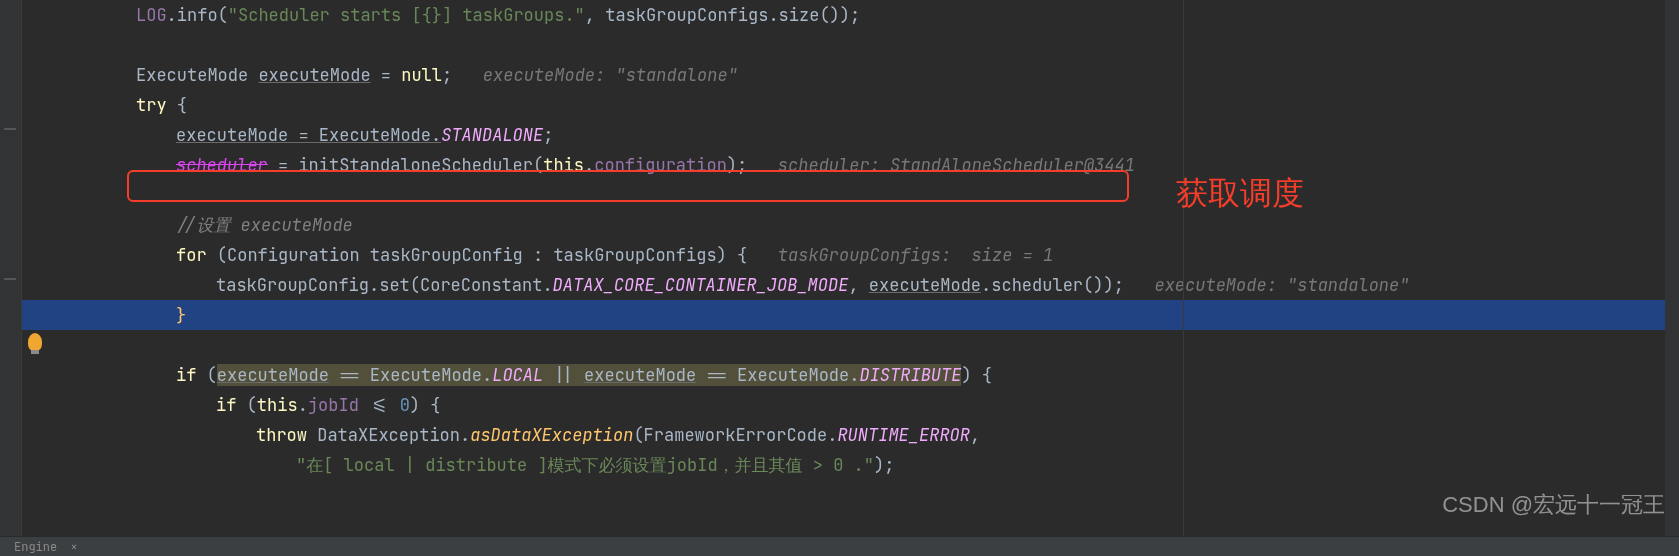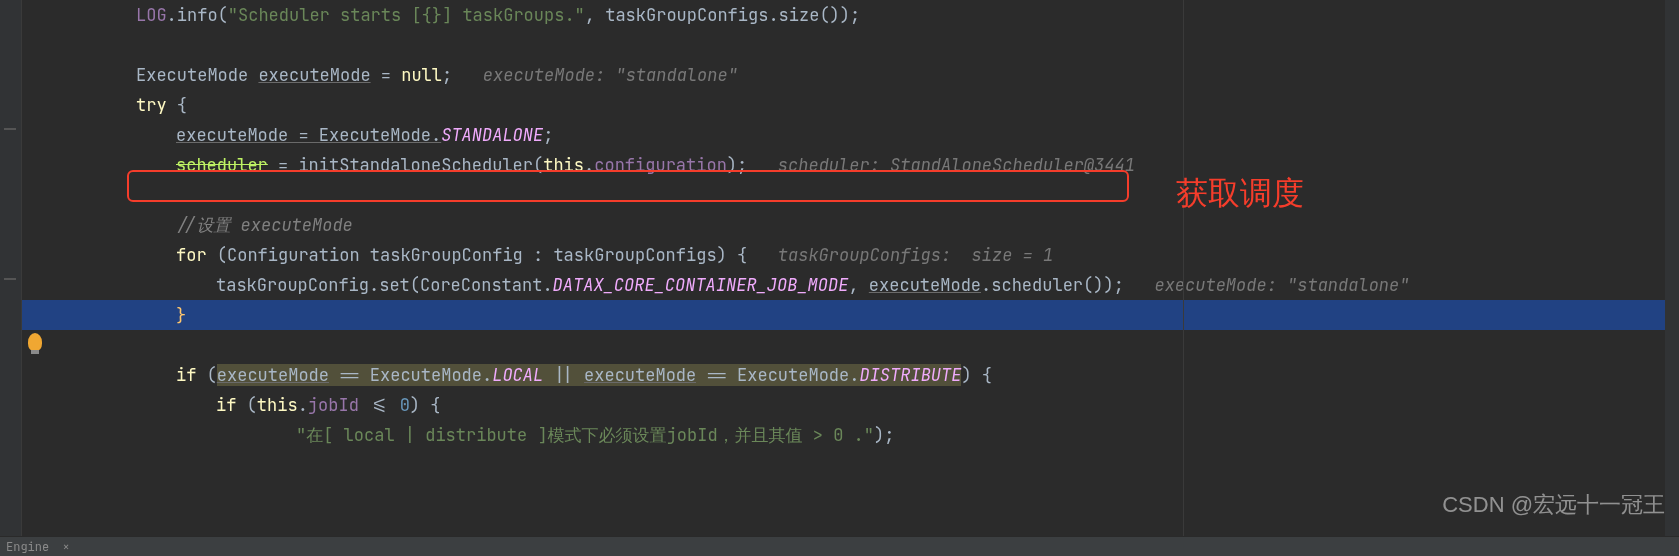--- a/index.html
+++ b/index.html
@@ -44,21 +44,21 @@
   .num { color: #6897bb; }
   .fld { color: #9876aa; }
   .stat { color: #f0abfc; font-style: italic; }
   .cm  { color: #808080; font-style: italic; margin-top: 6px; }
   .hint{ color: #787878; font-style: italic; }
   .mth { color: #ffc66d; }
   .mthI{ color: #ffc66d; font-style: italic; }
   .wr  { background: #52503a; }
   .wr2 { background: #52503a; }
   .ul  { text-decoration: underline; text-decoration-color: #6a6a6a; }
-  .err { color: #bef264; text-decoration: line-through; }
+  .err { color: #d946ef; text-decoration: line-through; font-style: italic; }
 
   .highlight-box {
     position: absolute;
     border: 2px solid #f53d2b;
     border-radius: 6px;
     pointer-events: none;
   }
   #hb1 { left: 127px; top: 170px; width: 1002px; height: 32px; }
 
   .annotation {
@@ -122,21 +122,21 @@
     color: rgba(230,230,230,0.55);
   }
   .status-bar {
     position: absolute;
     left: 0; right: 0; bottom: 0;
     height: 20px;
     background: #3c3f41;
     color: #8a8a8a;
     font-size: 12px;
     line-height: 20px;
-    padding-left: 6px;
+    padding-left: 14px;
     border-top: 1px solid #2a2a2a;
   }
   .status-close {
     display: inline-block;
     margin-left: 6px;
     color: #8a8a8a;
   }
 </style>
 </head>
 <body>
@@ -170,20 +170,21 @@
   <div class="line indent3"><span>taskGroupConfig.set(CoreConstant.</span><span class="stat">DATAX_CORE_CONTAINER_JOB_MODE</span><span>, </span><span class="ul">executeMode</span><span>.scheduler());   </span><span class="hint">executeMode: "standalone"</span></div>
 
   <div class="line current indent2"><span class="mth">}</span></div>
 
   <div class="line"></div>
 
   <div class="line indent2"><span class="kw">if </span><span>(</span><span class="wr ul">executeMode</span><span class="wr2"> == ExecuteMode.</span><span class="wr2 stat">LOCAL</span><span class="wr2"> || </span><span class="wr ul">executeMode</span><span class="wr2"> == ExecuteMode.</span><span class="wr2 stat">DISTRIBUTE</span><span>) {</span></div>
 
   <div class="line indent3"><span class="kw">if </span><span>(</span><span class="kw">this</span><span>.</span><span class="fld">jobId</span><span> &lt;= </span><span class="num">0</span><span>) {</span></div>
 
+  <div class="line indent4"><span class="kw">throw </span><span>DataXException.</span><span class="mthI">asDataXException</span><span>(FrameworkErrorCode.</span><span class="stat">RUNTIME_ERROR</span><span>,</span></div>
 
   <div class="line indent5"><span class="str">"在[ local | distribute ]模式下必须设置jobId，并且其值 &gt; 0 ."</span><span>);</span></div>
 
 </div>
 
 <div class="ruler"></div>
 <div id="hb1" class="highlight-box"></div>
 <div id="ann1" class="annotation">获取调度</div>
 
 <div class="bulb"></div>

